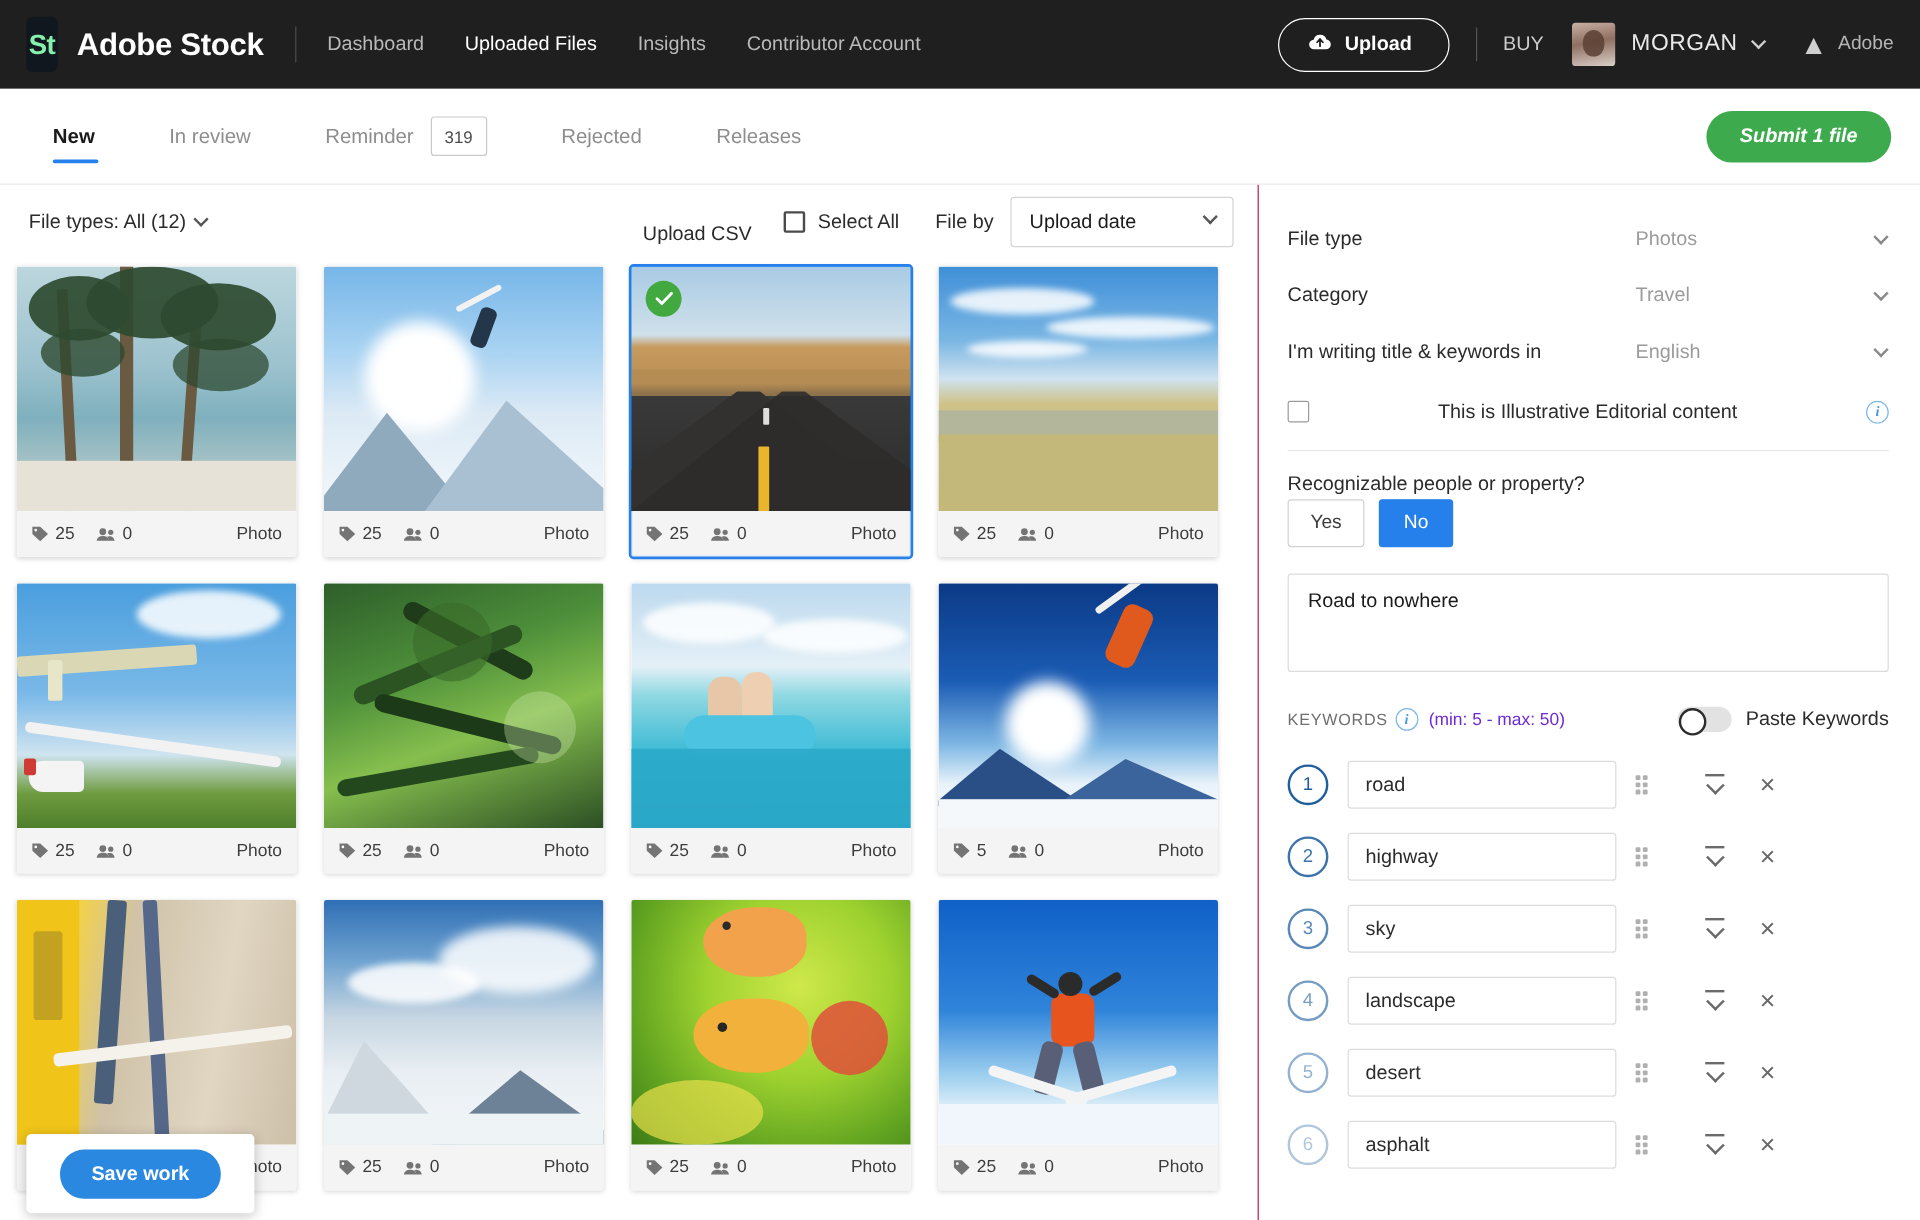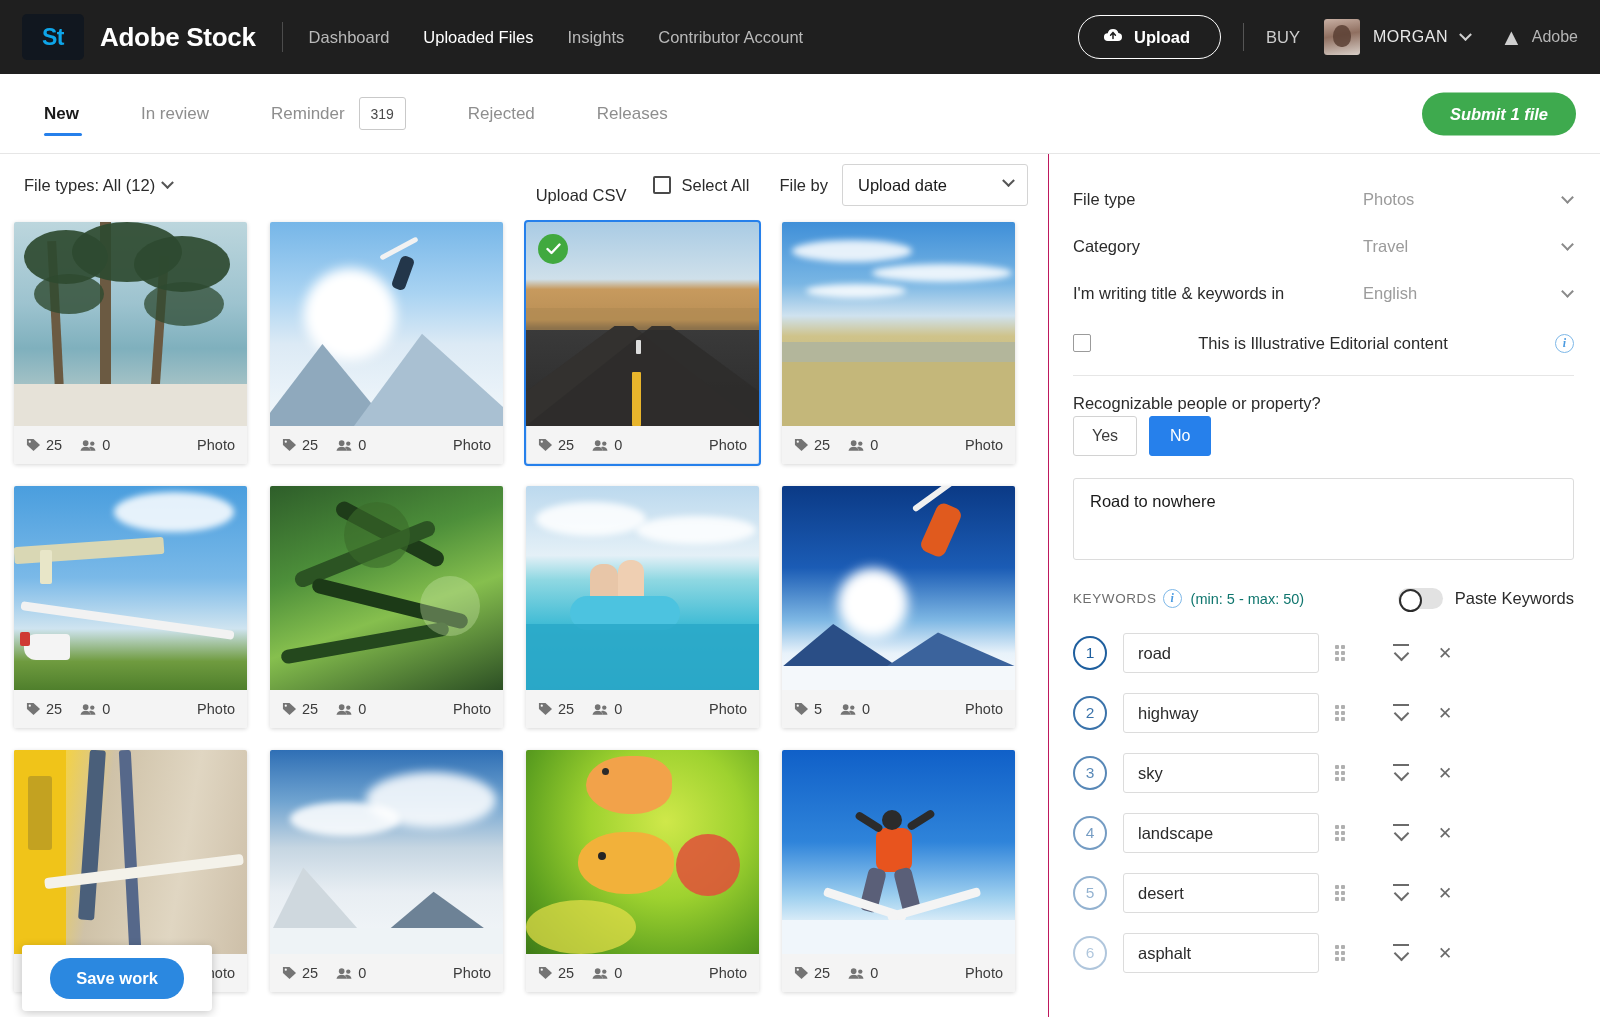--- a/index.html
+++ b/index.html
@@ -8,23 +8,23 @@
     font-family: "Liberation Sans", sans-serif;
     background: #ffffff; overflow: hidden;
   }
 
   
   .topnav {
     height: 74px; background: #1f1f1f; display: flex; align-items: center;
     padding: 0 22px; color: #fff;
   }
   .st-logo {
-    width: 62px; height: 46px; border-radius: 5px; background: #11171f;
+    width: 26px; height: 46px; border-radius: 5px; background: #11171f;
     display: flex; align-items: center; justify-content: center;
-    font-size: 23px; font-weight: bold; letter-spacing: -0.5px; color:#0ea5e9;
+    font-size: 23px; font-weight: bold; letter-spacing: -0.5px; color:#86efac;
   }
   .brand { font-size: 26px; font-weight: bold; margin-left: 16px; letter-spacing:-0.3px; }
   .nav-divider { width: 1px; height: 30px; background: #4c4c4c; margin: 0 26px; }
   .nav-links { display: flex; align-items: center; gap: 34px; }
   .nav-link { font-size: 16.5px; color: #b9b9b9; cursor: pointer; white-space: nowrap; }
   .nav-link.active { color: #ffffff; }
   .spacer { flex: 1; }
   .upload-btn {
     display: flex; align-items: center; gap: 11px;
     border: 1.6px solid #ffffff; border-radius: 30px;
@@ -36,21 +36,21 @@
   .user-block { display: flex; align-items: center; gap: 13px; margin-left: 24px; cursor: pointer; }
   .avatar {
     width: 36px; height: 36px; border-radius: 3px; overflow: hidden;
     background: linear-gradient(170deg,#c8b0a4 0%, #8f6f60 45%, #d9cfc8 100%);
     position: relative; flex: none;
   }
   .avatar::after {
     content:""; position:absolute; left:9px; top:6px; width:18px; height:22px;
     border-radius: 50% 50% 45% 45%; background:#5b3f34; opacity:.85;
   }
-  .uname { font-size: 16px; letter-spacing: .5px; color: #e8e8e8; }
+  .uname { font-size: 19px; letter-spacing: .5px; color: #e8e8e8; }
   .adobe-logo { display: flex; align-items: center; gap: 9px; margin-left: 30px; color: #b5b5b5; }
   .adobe-mark { font-size: 23px; font-weight: bold; color:#cfcfcf; }
 
   
   .tabbar {
     height: 80px; background: #fff; border-bottom: 1px solid #e6e6e6;
     display: flex; align-items: center; padding: 0 28px; position: relative;
   }
   .tabs { display: flex; align-items: center; gap: 0; }
   .tab {
@@ -188,39 +188,39 @@
     display:flex; align-items:center; justify-content:center; padding: 0 18px;
   }
   .yn-btn.on { background: #2680eb; border-color: #2680eb; color: #fff; }
   .title-box {
     margin-top: 22px; width: 100%; height: 82px; border: 1px solid #dcdcdc;
     border-radius: 3px; padding: 13px 16px; font-size: 16.5px; color: #1a1a1a;
     resize: none; font-family: "Liberation Sans", sans-serif; background:#fff;
   }
   .kw-head { display: flex; align-items: center; margin-top: 24px; }
   .kw-title { font-size: 13.5px; color: #6e6e6e; letter-spacing: .6px; margin-right: 6px; }
-  .kw-range { font-size: 14.5px; color: #0f766e; margin-left: 9px; }
+  .kw-range { font-size: 14.5px; color: #6d28d9; margin-left: 9px; }
   .toggle-wrap { margin-left: auto; display: flex; align-items: center; gap: 12px; cursor: pointer; }
   .toggle {
     width: 45px; height: 21px; border-radius: 11px; background: #e2e2e2; position: relative;
   }
   .toggle::before {
     content: ""; position: absolute; left: 1px; top: 1px; width: 19px; height: 19px;
     border-radius: 50%; background: #fff; border: 2.4px solid #2c2c2c;
   }
   .tog-label { font-size: 16.5px; color: #2b2b2b; }
   .kw-list { margin-top: 14px; }
   .kw-row { display: flex; align-items: center; height: 60px; }
   .kw-num {
     width: 34px; height: 34px; border-radius: 50%; border: 2px solid #1f5f9e;
     display: flex; align-items: center; justify-content: center;
     font-size: 15.5px; color: #1f5f9e; flex: none; margin-right: 16px;
   }
   .kw-input {
-    width: 196px; height: 40px; border: 1px solid #dcdcdc; border-radius: 3px;
+    width: 224px; height: 40px; border: 1px solid #dcdcdc; border-radius: 3px;
     padding: 0 14px; font-size: 16.5px; color: #2b2b2b; background: #fff;
     font-family: "Liberation Sans", sans-serif;
   }
   .kw-acts { display: flex; align-items: center; gap: 0; margin-left: 16px; }
   .dots6 { width: 14px; height: 16px; display: grid; grid-template-columns: 4px 4px;
            grid-template-rows: repeat(3, 4px); gap: 2px; cursor: grab; }
   .dots6 i { background: #b0b0b0; border-radius: 1px; display:block; }
   .act-btn { width: 44px; text-align: center; color: #6b6b6b; font-size: 17px; cursor: pointer; }
   .totop { display:inline-block; position: relative; width: 16px; height: 14px; }
   .totop::before { content:""; position:absolute; top:0; left:0; width:16px; height:2px; background:#6b6b6b; }

